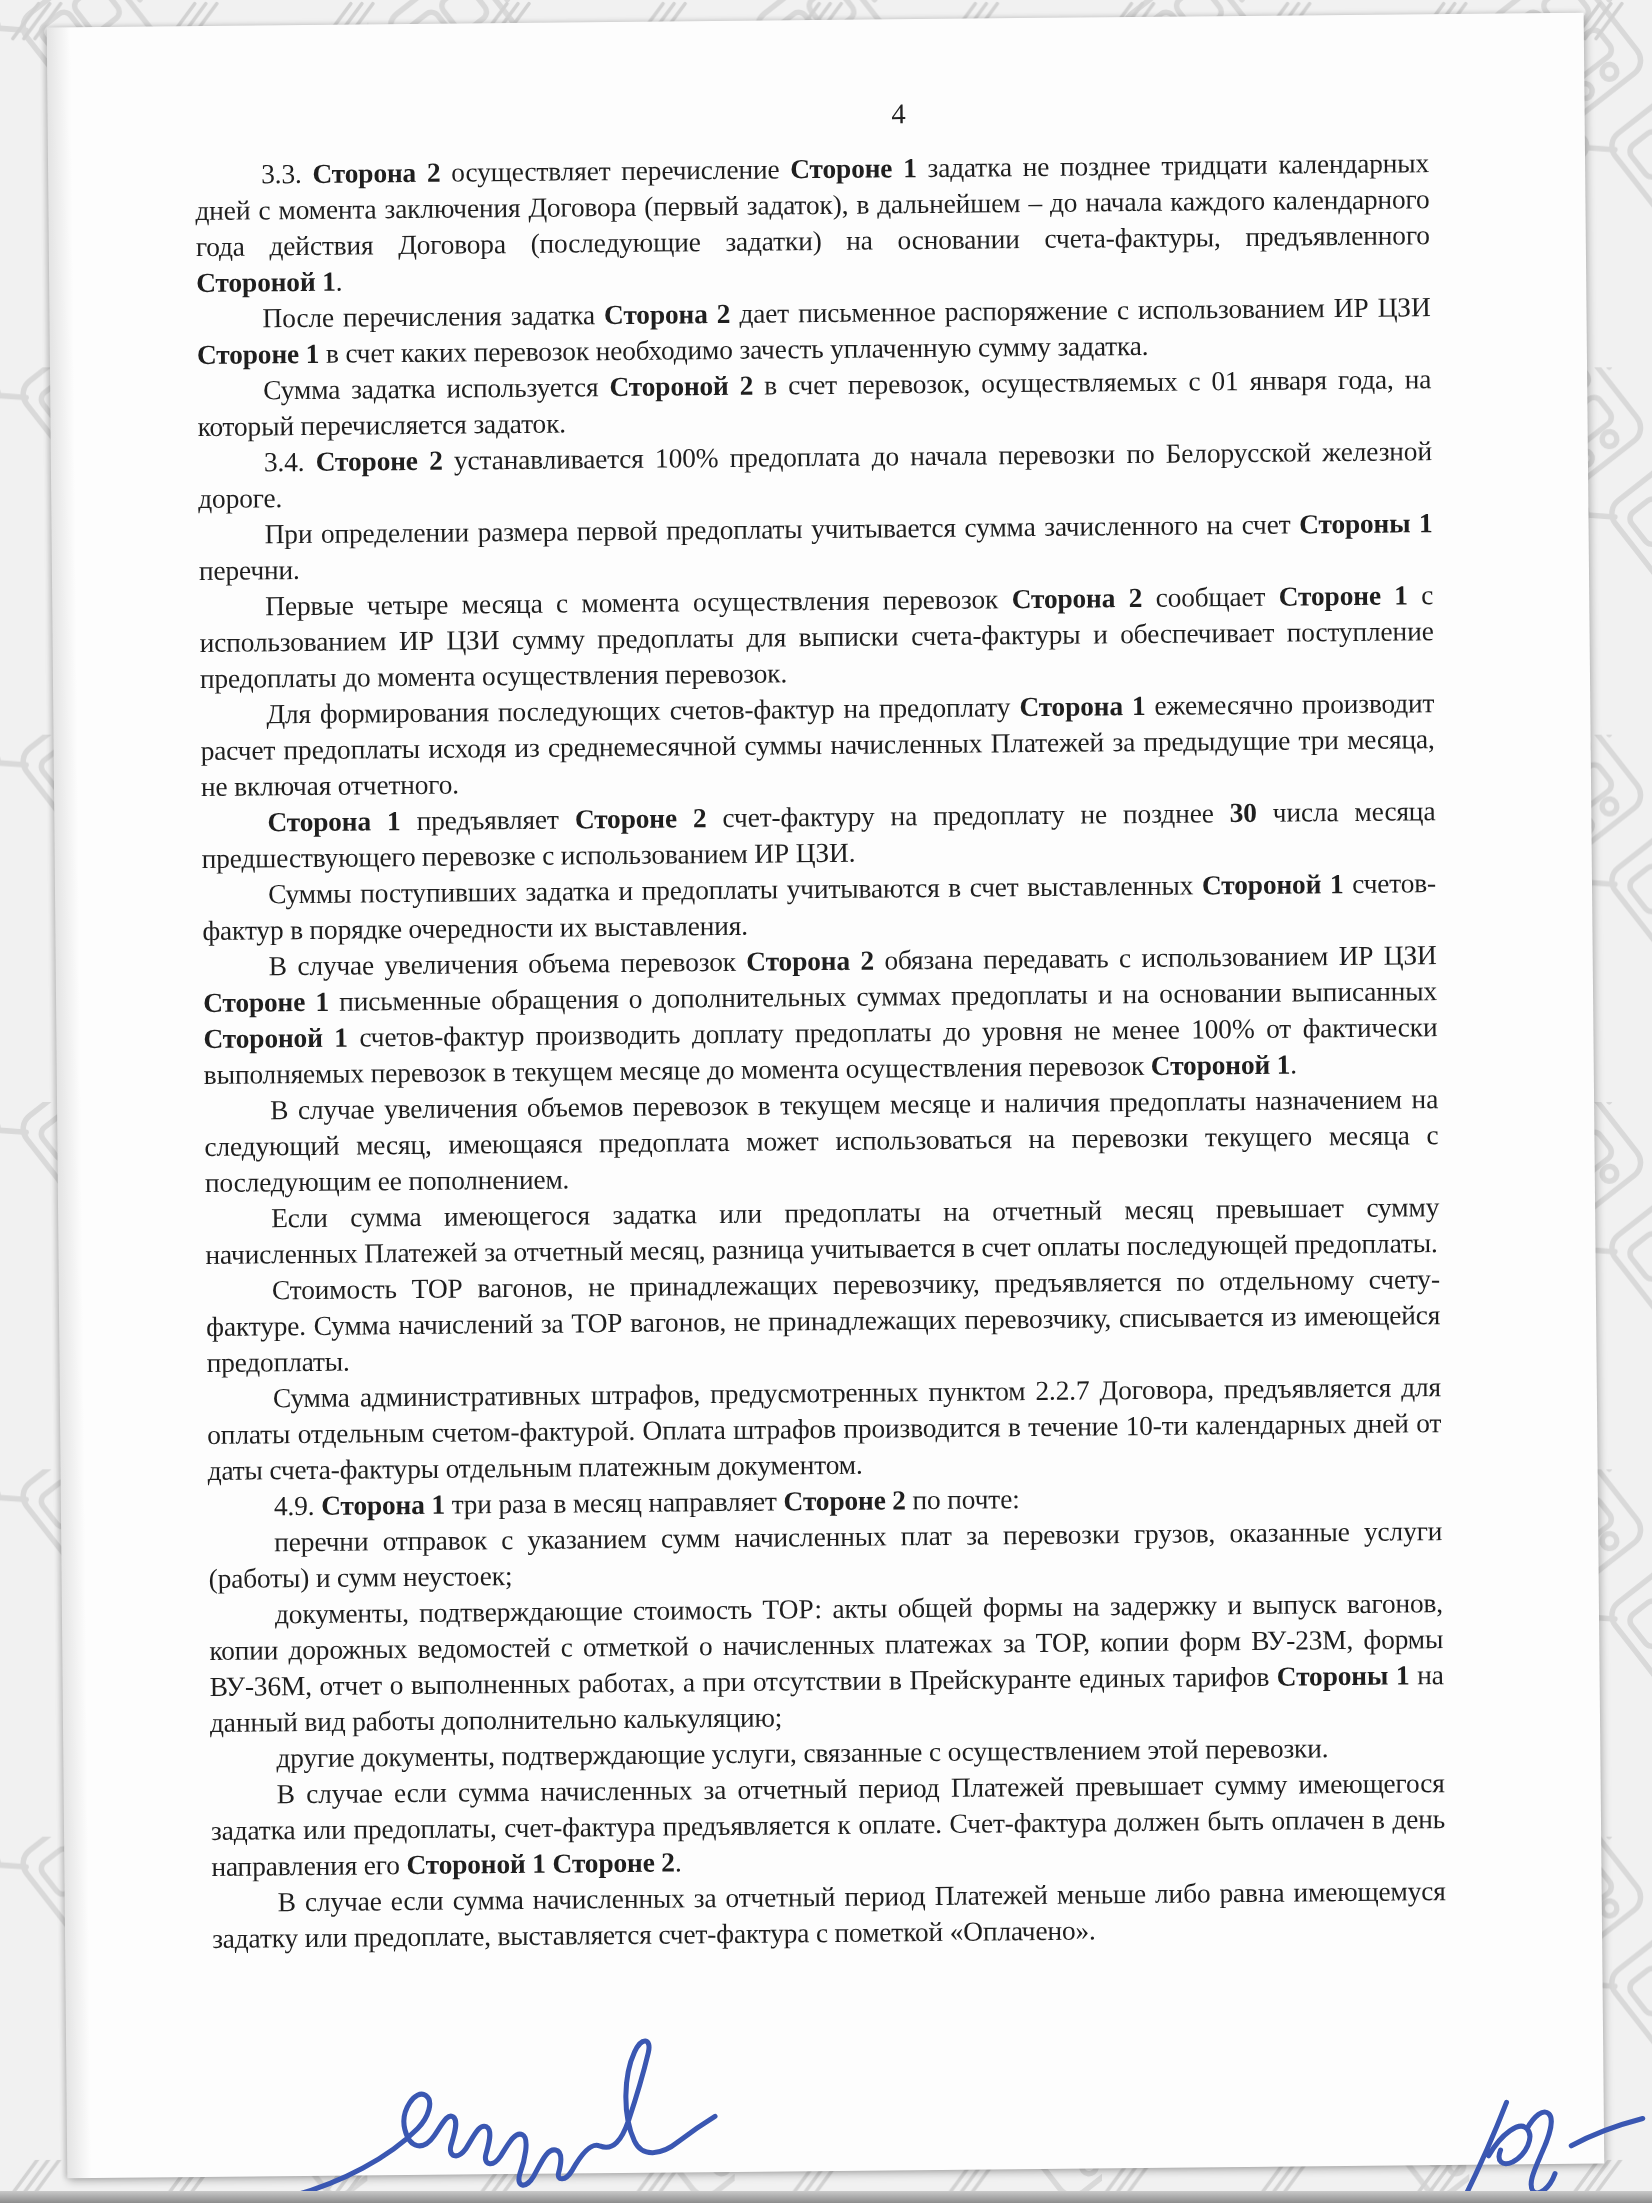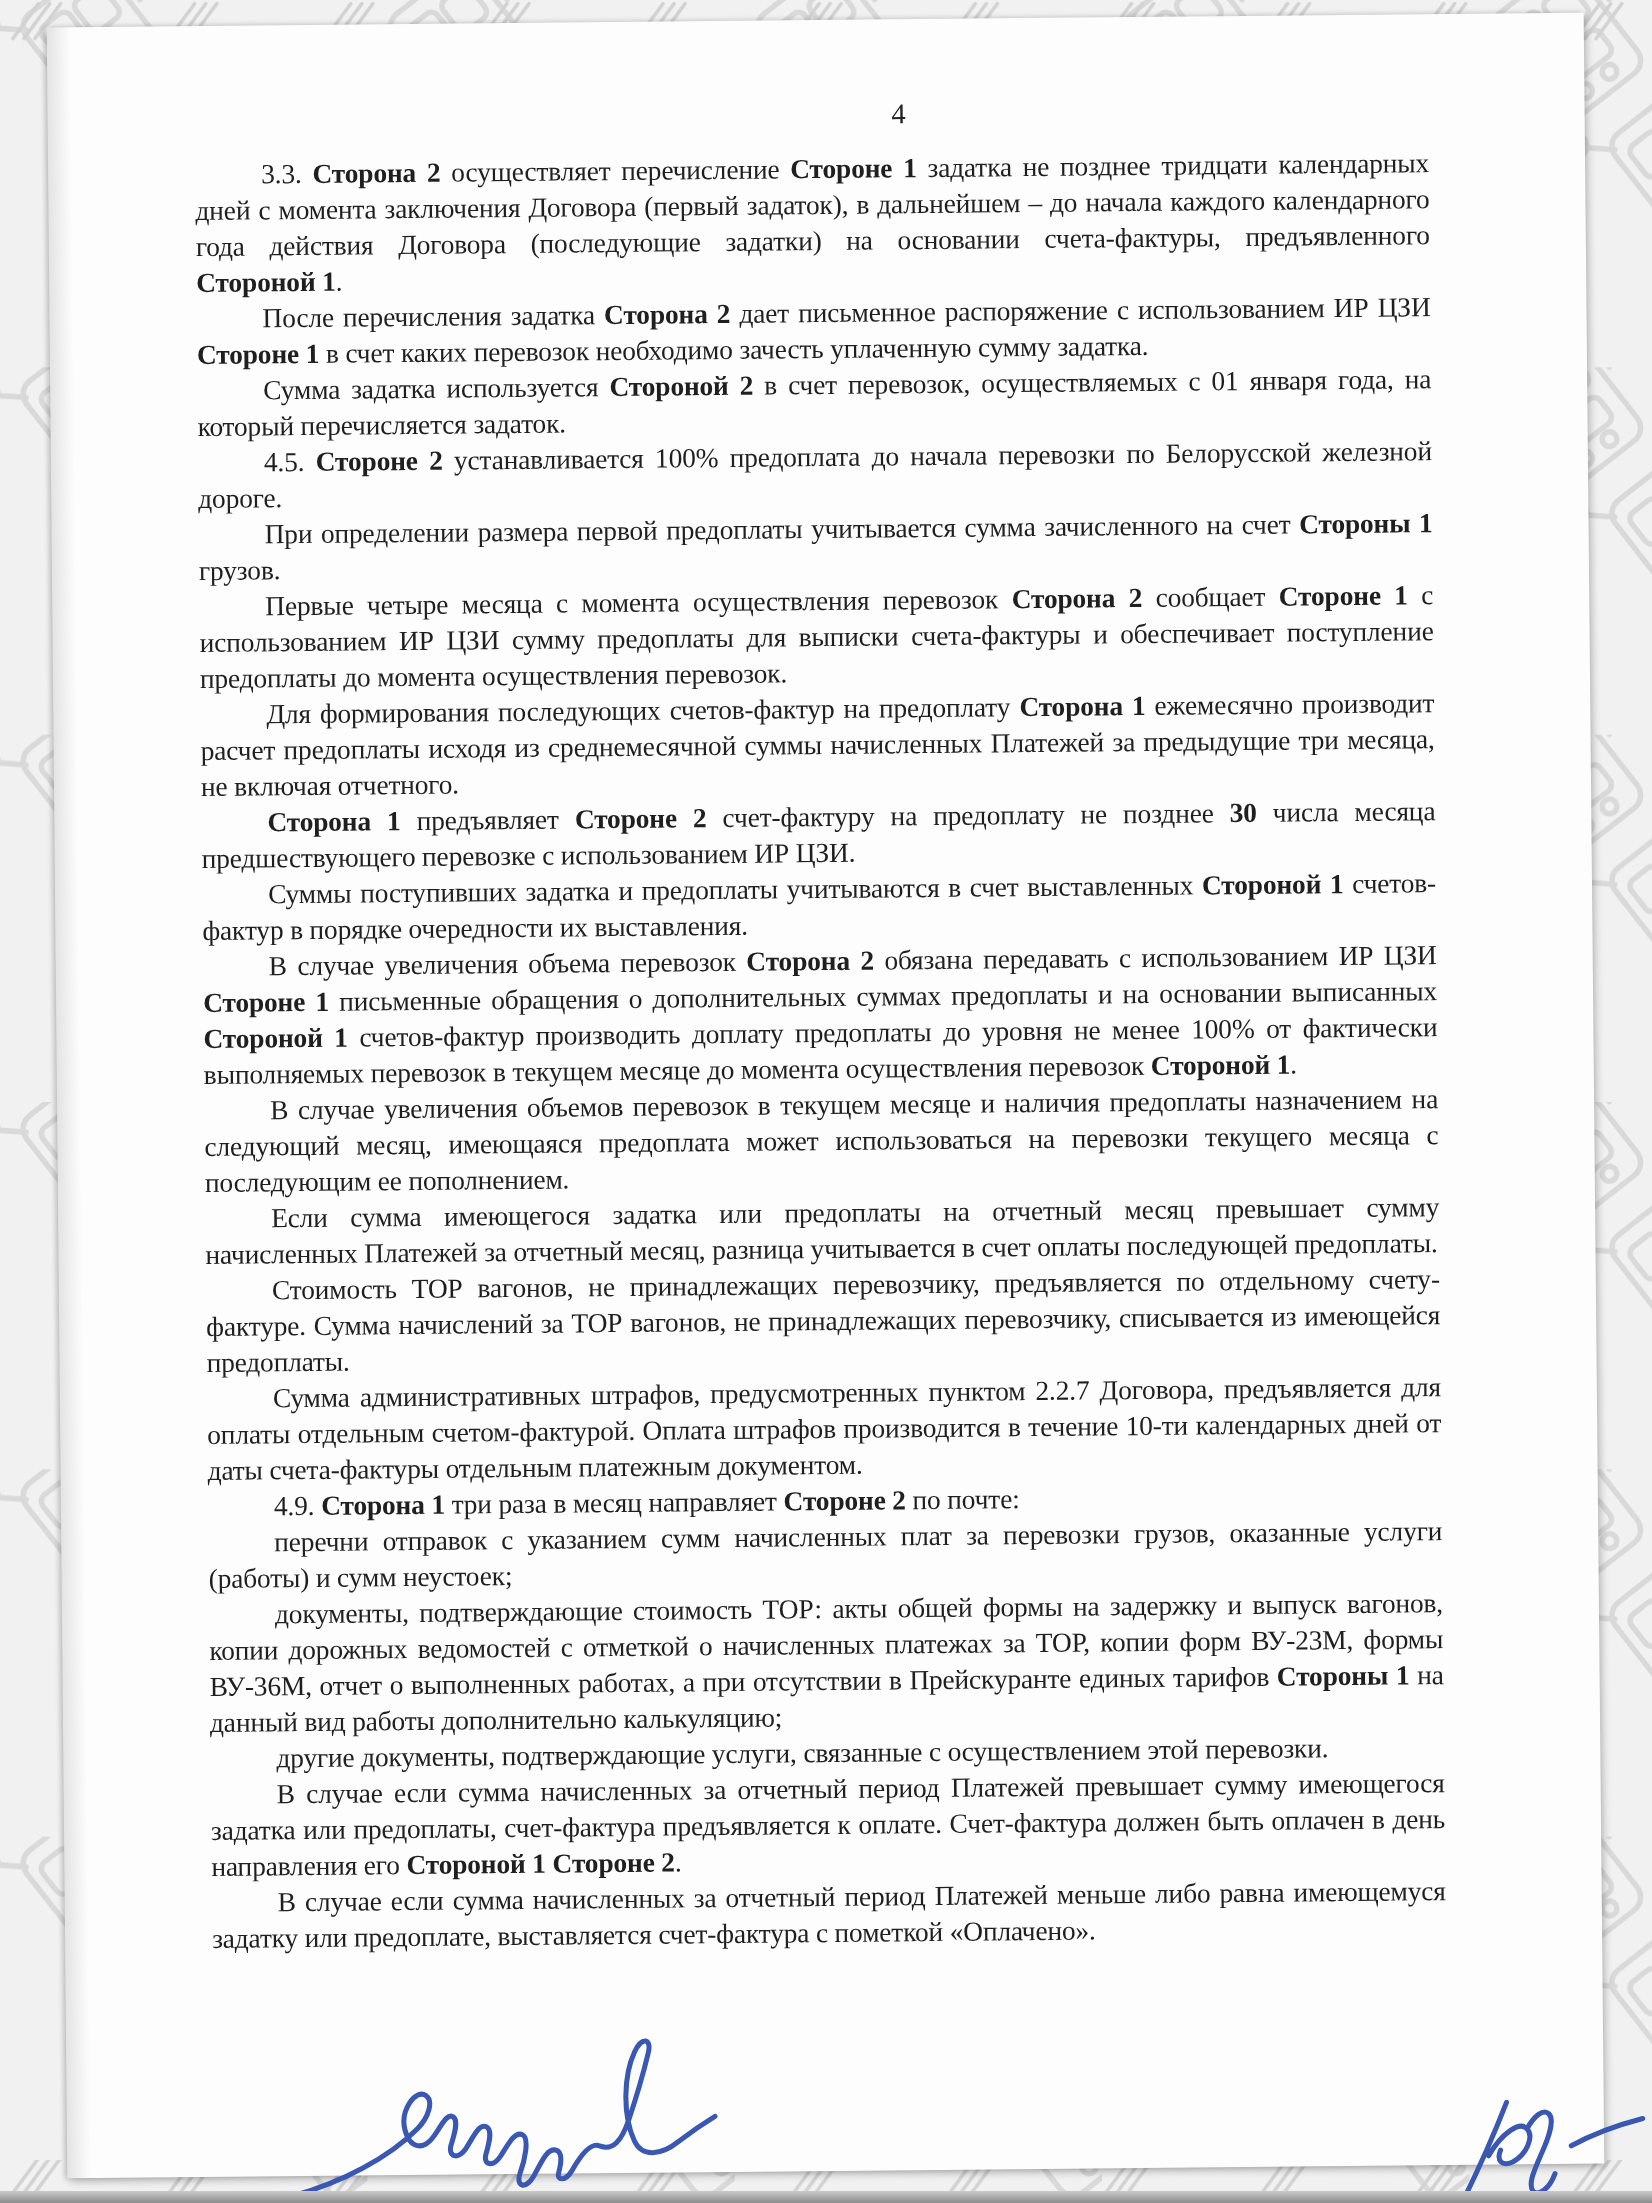--- a/index.html
+++ b/index.html
@@ -87,22 +87,22 @@
   <rect x="0" y="2352" width="1800" height="48" fill="url(#slash)"></rect>
 </svg>
 
 <div class="page">
   <div class="content">
     <div class="page-num">4</div>
     <div class="doc-body">
         <p class="para"><span>3.3. </span><b>Сторона&nbsp;2</b><span> осуществляет перечисление </span><b>Стороне&nbsp;1</b><span> задатка не позднее тридцати календарных дней с момента заключения Договора (первый задаток), в дальнейшем – до начала каждого календарного года действия Договора (последующие задатки) на основании счета-фактуры, предъявленного </span><b>Стороной&nbsp;1</b><span>.</span></p>
         <p class="para"><span>После перечисления задатка </span><b>Сторона&nbsp;2</b><span> дает письменное распоряжение с использованием ИР ЦЗИ </span><b>Стороне&nbsp;1</b><span> в счет каких перевозок необходимо зачесть уплаченную сумму задатка.</span></p>
         <p class="para"><span>Сумма задатка используется </span><b>Стороной&nbsp;2</b><span> в счет перевозок, осуществляемых с 01 января года, на который перечисляется задаток.</span></p>
-        <p class="para"><span>4.5. </span><b>Стороне&nbsp;2</b><span> устанавливается 100% предоплата до начала перевозки по Белорусской железной дороге.</span></p>
-        <p class="para"><span>При определении размера первой предоплаты учитывается сумма зачисленного на счет </span><b>Стороны&nbsp;1</b><span> грузов.</span></p>
+        <p class="para"><span>3.4. </span><b>Стороне&nbsp;2</b><span> устанавливается 100% предоплата до начала перевозки по Белорусской железной дороге.</span></p>
+        <p class="para"><span>При определении размера первой предоплаты учитывается сумма зачисленного на счет </span><b>Стороны&nbsp;1</b><span> перечни.</span></p>
         <p class="para"><span>Первые четыре месяца с момента осуществления перевозок </span><b>Сторона&nbsp;2</b><span> сообщает </span><b>Стороне&nbsp;1</b><span> с использованием ИР ЦЗИ сумму предоплаты для выписки счета-фактуры и обеспечивает поступление предоплаты до момента осуществления перевозок.</span></p>
         <p class="para"><span>Для формирования последующих счетов-фактур на предоплату </span><b>Сторона&nbsp;1</b><span> ежемесячно производит расчет предоплаты исходя из среднемесячной суммы начисленных Платежей за предыдущие три месяца, не включая отчетного.</span></p>
         <p class="para"><b>Сторона&nbsp;1</b><span> предъявляет </span><b>Стороне&nbsp;2</b><span> счет-фактуру на предоплату не позднее </span><b>30</b><span> числа месяца предшествующего перевозке с использованием ИР ЦЗИ.</span></p>
         <p class="para"><span>Суммы поступивших задатка и предоплаты учитываются в счет выставленных </span><b>Стороной&nbsp;1</b><span> счетов-фактур в порядке очередности их выставления.</span></p>
         <p class="para"><span>В случае увеличения объема перевозок </span><b>Сторона&nbsp;2</b><span> обязана передавать с использованием ИР ЦЗИ </span><b>Стороне&nbsp;1</b><span> письменные обращения о дополнительных суммах предоплаты и на основании выписанных </span><b>Стороной&nbsp;1</b><span> счетов-фактур производить доплату предоплаты до уровня не менее 100% от фактически выполняемых перевозок в текущем месяце до момента осуществления перевозок </span><b>Стороной&nbsp;1</b><span>.</span></p>
         <p class="para"><span>В случае увеличения объемов перевозок в текущем месяце и наличия предоплаты назначением на следующий месяц, имеющаяся предоплата может использоваться на перевозки текущего месяца с последующим ее пополнением.</span></p>
         <p class="para"><span>Если сумма имеющегося задатка или предоплаты на отчетный месяц превышает сумму начисленных Платежей за отчетный месяц, разница учитывается в счет оплаты последующей предоплаты.</span></p>
         <p class="para"><span>Стоимость ТОР вагонов, не принадлежащих перевозчику, предъявляется по отдельному счету-фактуре. Сумма начислений за ТОР вагонов, не принадлежащих перевозчику, списывается из имеющейся предоплаты.</span></p>
         <p class="para"><span>Сумма административных штрафов, предусмотренных пунктом 2.2.7 Договора, предъявляется для оплаты отдельным счетом-фактурой. Оплата штрафов производится в течение 10-ти календарных дней от даты счета-фактуры отдельным платежным документом.</span></p>
         <p class="para"><span>4.9. </span><b>Сторона&nbsp;1</b><span> три раза в месяц направляет </span><b>Стороне&nbsp;2</b><span> по почте:</span></p>

